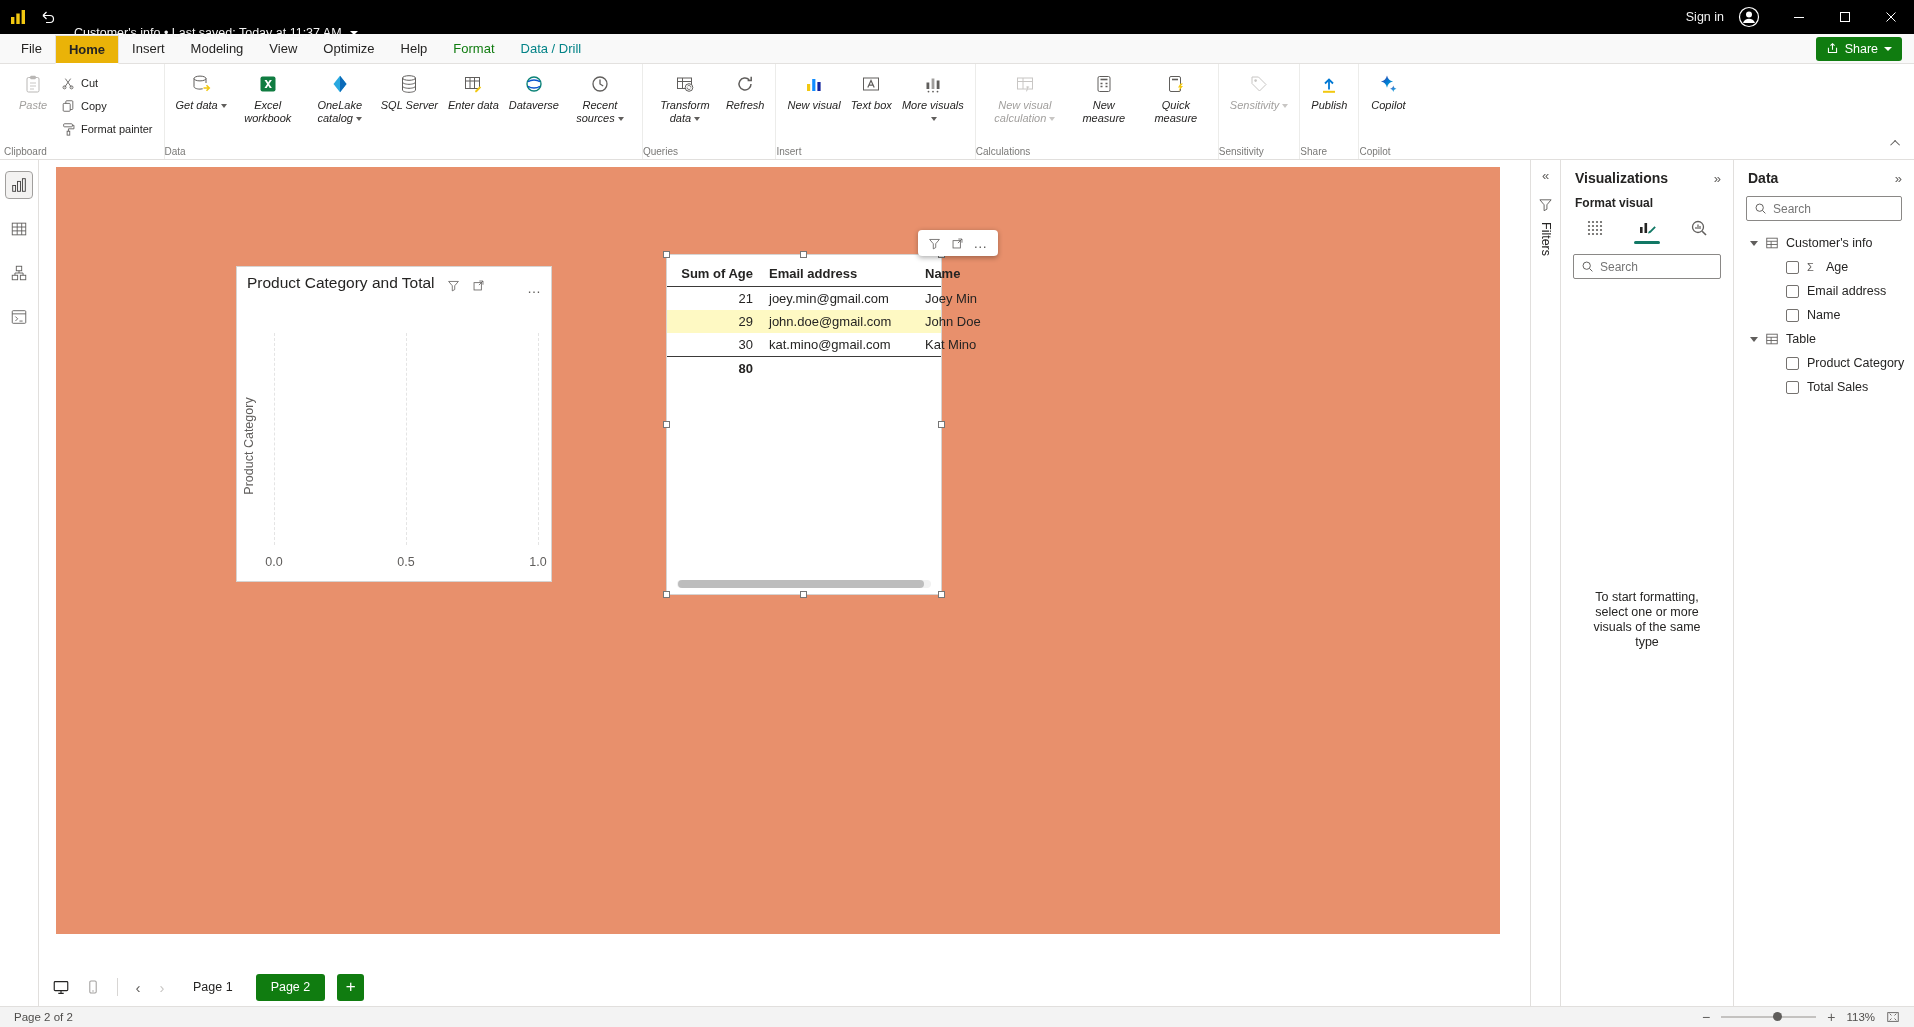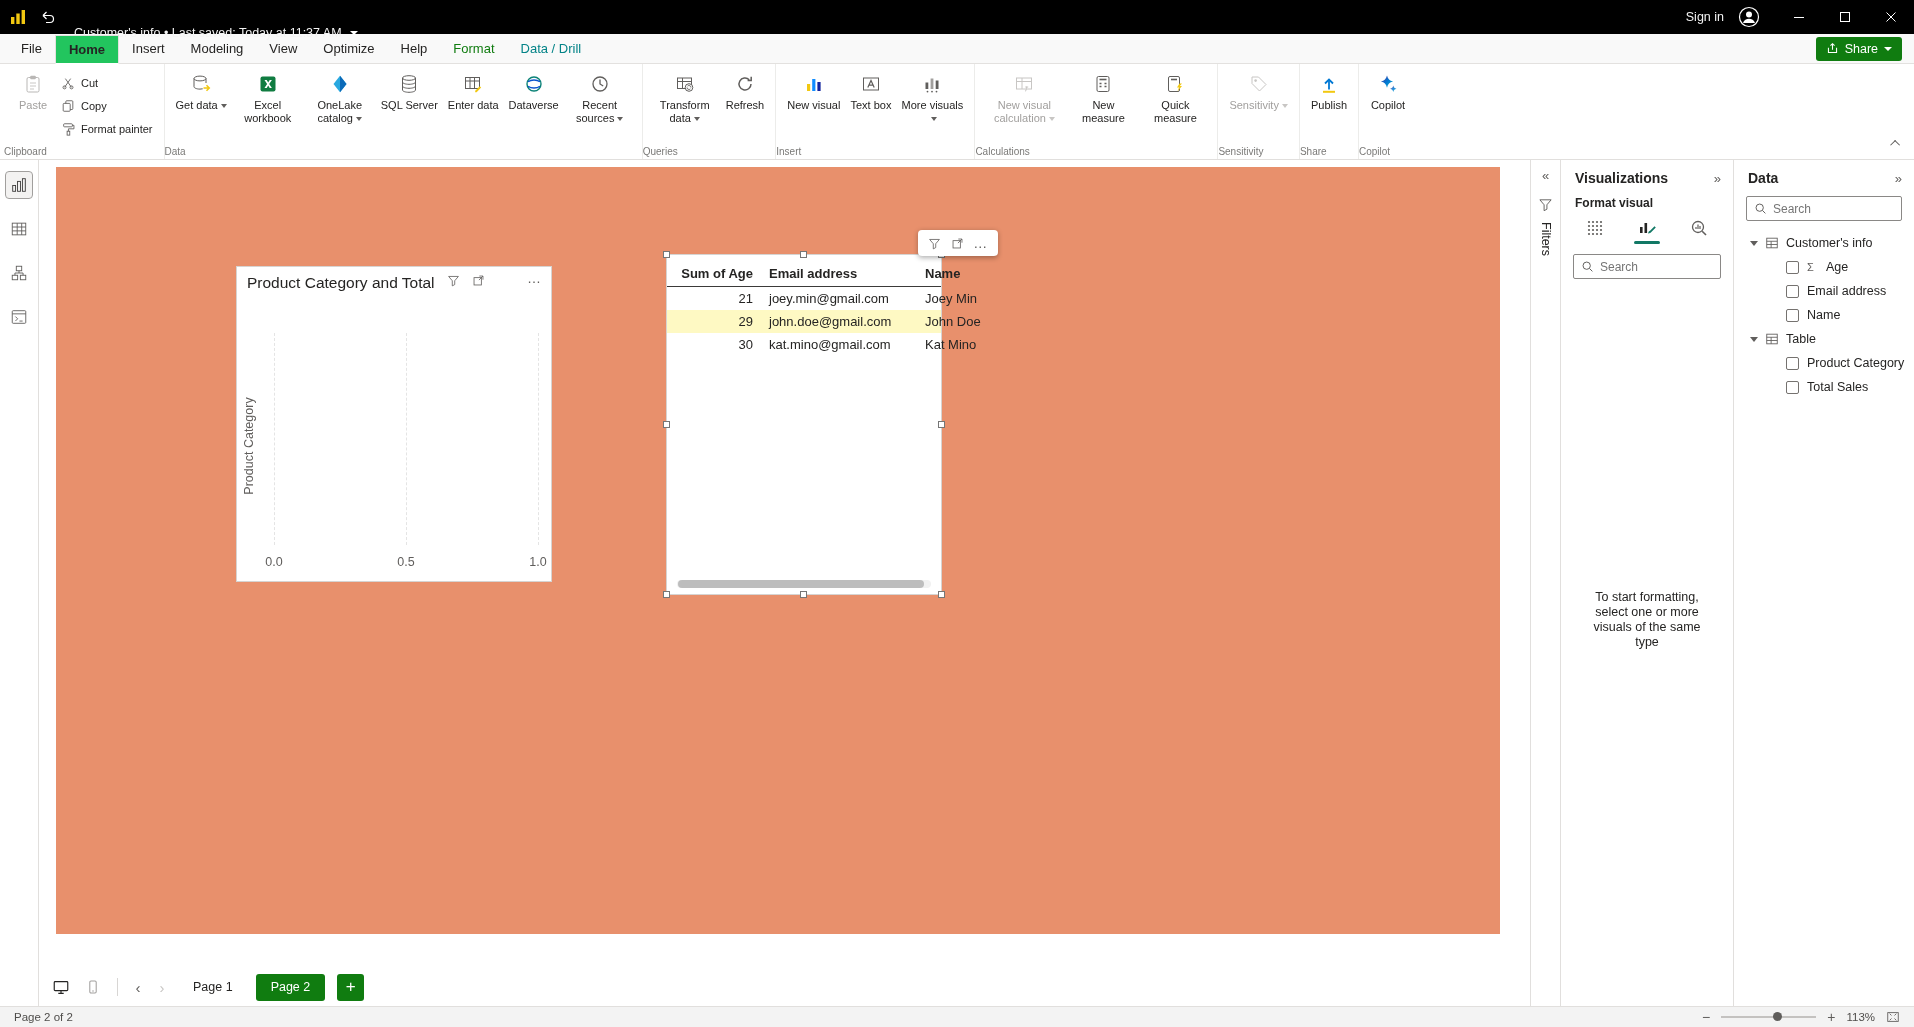--- a/index.html
+++ b/index.html
@@ -15,29 +15,29 @@
   .tb-title { margin-left:18px; font-size:12.5px; display:flex; align-items:center; gap:8px;margin-top:32px; }
   .tb-right { margin-left:auto; display:flex; align-items:center; }
   .signin { font-size:12.5px; margin-right:14px; }
   .avatar { margin-right:16px; }
   .winbtn { width:46px; height:34px; display:flex; align-items:center; justify-content:center; }
   .caret-w { width:0; height:0; border-left:4px solid transparent; border-right:4px solid transparent; border-top:4px solid #fff; display:inline-block; }
 
   
   .menubar { height:30px; background:#f9f9f9; border-bottom:1px solid #e3e1df; display:flex; align-items:center; padding-left:8px; }
   .menu-tab { height:29px; padding:2px 13px; display:flex; align-items:center; font-size:13px; color:#252423; cursor:pointer; }
-  .menu-tab.selected { background:#22c55e; border:1px solid #e3e1df; border-bottom:1px solid #fff; margin-bottom:-1px; font-weight:bold; }
+  .menu-tab.selected { background:#eab308; border:1px solid #e3e1df; border-bottom:1px solid #fff; margin-bottom:-1px; font-weight:bold; }
   .share-btn { margin-left:auto; margin-right:12px; height:24px; border-radius:3px; color:#fff; font-size:12.5px; display:flex; align-items:center; gap:6px; padding:0 10px; cursor:pointer; }
 
   
   .ribbon { height:96px; background:#fff; border-bottom:1px solid #e1dfdd; display:flex; align-items:stretch; position:relative; padding-left:4px; }
   .rb-group { position:relative; display:flex; align-items:flex-start; padding:5px 6px 16px 6px; border-right:1px solid #ececea; }
   .rb-label { position:absolute; bottom:2px; left:0; right:0; text-align:left; font-size:10px; color:#7a7977; }
   .rb-big { display:flex; flex-direction:column; align-items:center; gap:5px; padding:5px 5px 0 5px; min-width:46px; height:74px; font-size:11px; color:#252423; text-align:center; border-radius:2px; }
-  .rb-big .lbl { line-height:13px; max-width:62px; }
+  .rb-big .lbl { line-height:13px; max-width:62px;font-style:italic; }
   .rb-big.wide .lbl { max-width:76px; }
   .rb-big.disabled { color:#a19f9d; pointer-events:none; }
   .rb-col { display:flex; flex-direction:column; gap:2px; padding-top:3px; }
   .rb-small { display:flex; align-items:center; gap:6px; height:21px; padding:0 5px; font-size:11px; color:#252423; border-radius:2px; }
   .caret-g { width:0; height:0; border-left:3.5px solid transparent; border-right:3.5px solid transparent; border-top:4px solid #605e5c; display:inline-block; margin-left:3px; vertical-align:middle; }
   .disabled .caret-g { border-top-color:#c8c6c4; }
   .ribbon-collapse { position:absolute; right:10px; bottom:8px; width:16px; height:16px; display:flex; align-items:center; justify-content:center; cursor:pointer; }
   .chev-up { width:7px; height:7px; border-left:1.5px solid #605e5c; border-top:1.5px solid #605e5c; transform:rotate(45deg) translateY(2px); }
 
   
@@ -47,21 +47,21 @@
   .side-ic.sel { background:#f3f2f1; outline:1px solid #a19f9d; }
 
   .canvas-col { width:1491px; display:flex; flex-direction:column; }
   .canvas-area { height:808px; background:#fff; position:relative; }
   .page { position:absolute; left:17px; top:7px; width:1444px; height:767px; }
 
   .visual { position:absolute; background:#fff; border:1px solid #d6d4d2; }
   .chart-visual { left:180px; top:99px; width:316px; height:316px; }
   .table-visual { left:610px; top:87px; width:276px; height:341px; }
 
-  .chart-head { display:flex; align-items:flex-start; padding:7px 9px 0 10px; gap:12px; }
+  .chart-head { display:flex; align-items:flex-end; padding:7px 9px 0 10px; gap:12px; }
   .chart-title { font-size:15.5px; color:#252423; white-space:nowrap; overflow:hidden; max-width:208px; flex:0 1 auto; }
   .vh-ic { color:#605e5c; cursor:pointer; display:flex; align-items:center; }
   .vh-more { margin-left:auto; font-size:14px; letter-spacing:1px; color:#605e5c; line-height:8px; cursor:pointer; }
   .chart-legend { display:flex; align-items:center; gap:7px; padding:13px 10px 0 10px; font-size:12px; }
   .legend-title { font-weight:bold; white-space:nowrap; overflow:hidden; max-width:58px; }
   .dot { width:9px; height:9px; border-radius:50%; flex:0 0 auto; }
   .legend-arrow { margin-left:auto; font-size:9px; color:#8a8886; cursor:pointer; }
   .chart-body { position:absolute; left:0; right:0; top:64px; bottom:0; }
   .y-axis-label { position:absolute; left:5px; top:46%; transform:translateY(-50%) rotate(180deg); writing-mode:vertical-rl; font-size:12.5px; color:#605e5c; }
   .gridline { position:absolute; top:2px; bottom:36px; width:0; border-left:1px dashed #e4e4e4; }
@@ -560,20 +560,25 @@
             </div>
             <div class="trow r band">
               <span class="c1">29</span>
               <span class="c2">john.doe@gmail.com</span>
               <span class="c3">John Doe</span>
             </div>
             <div class="trow r">
               <span class="c1">30</span>
               <span class="c2">kat.mino@gmail.com</span>
               <span class="c3">Kat Mino</span>
+            </div>
+            <div class="trow total">
+              <span class="c1">80</span>
+              <span class="c2"></span>
+                <span class="c3"></span>
             </div>
           </div>
           <div class="tbl-scroll">
               <span class="thumb"></span>
             </div>
         </div>
 
       </div>
     </div>
 

